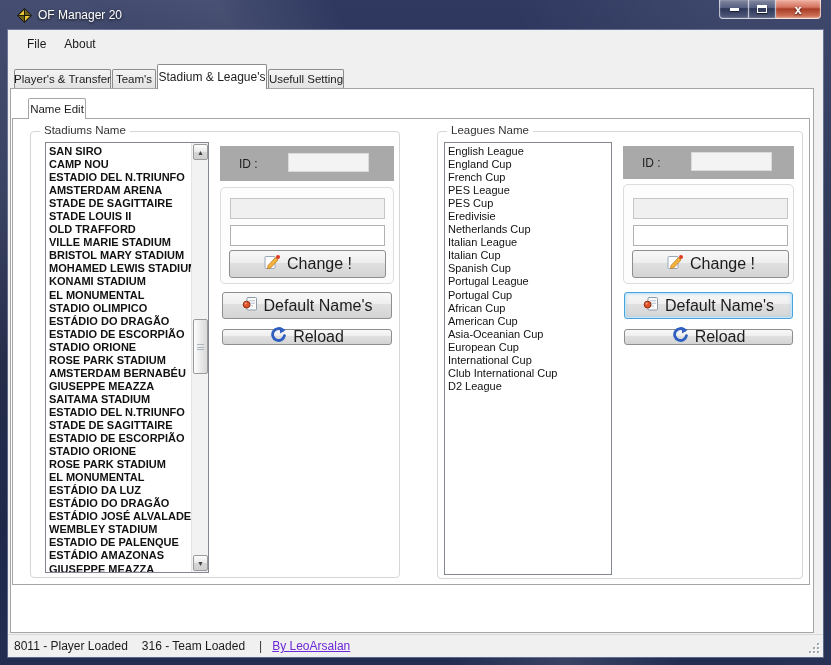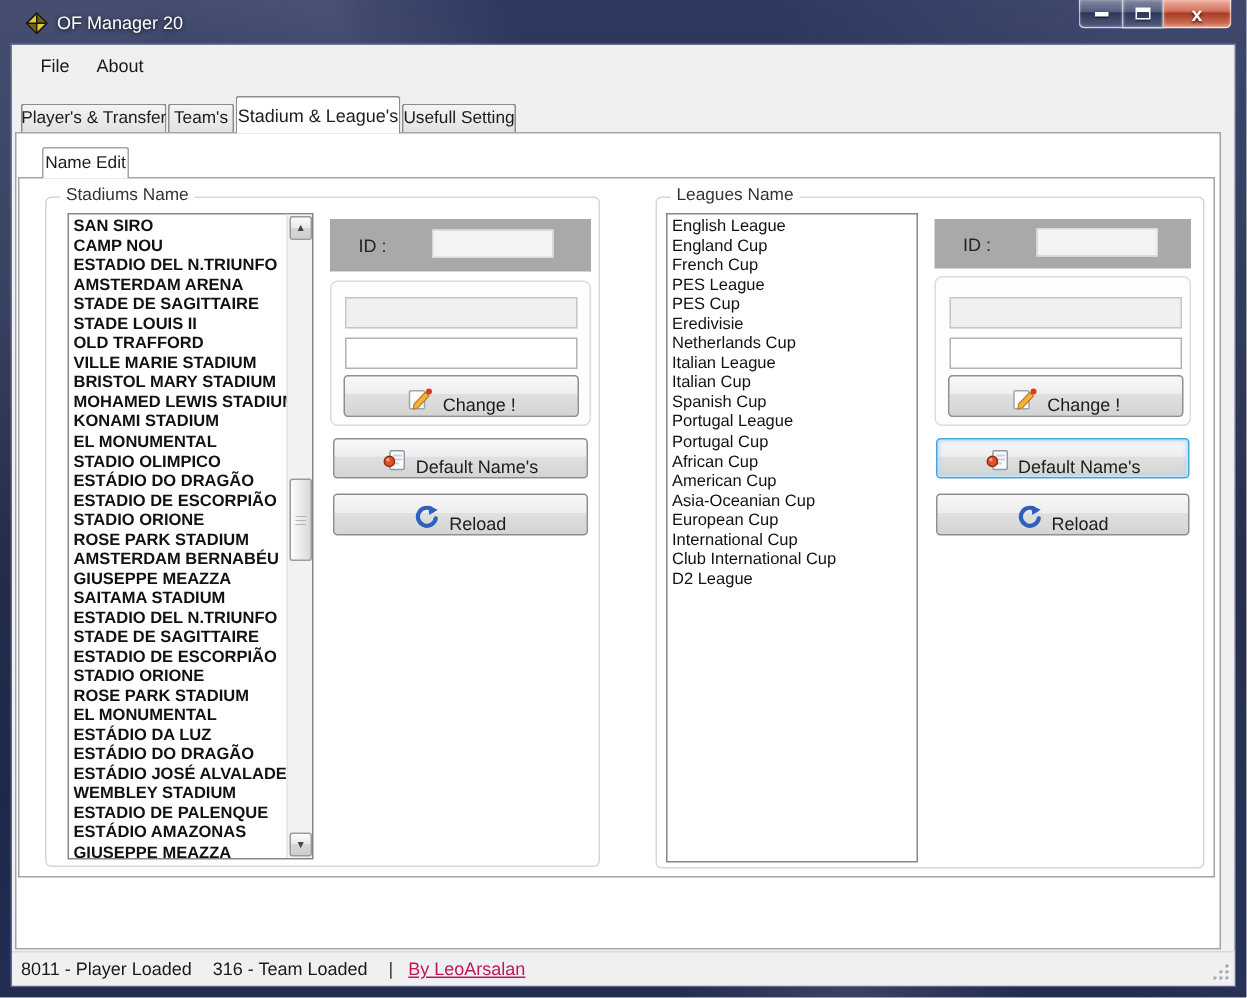--- a/index.html
+++ b/index.html
@@ -128,44 +128,44 @@
     position:absolute; left:9px; width:155px; height:21px; font-size:11px; padding:0 3px;
     font-family:"Liberation Sans", sans-serif;
   }
   .txt.ro { top:10px; background:#f0f0f0; border:1px solid #c6c6c6; }
   .txt.rw { top:37px; background:#ffffff; border:1px solid #b2b2b2; }
   .edp-right .txt.ro { top:13px; } .edp-right .txt.rw { top:40px; }
 
   .btn {
     border:1px solid #8e8e8e; border-radius:3px;
     background:linear-gradient(#f8f8f8, #eeeeee 45%, #e0e0e0 46%, #d4d4d4);
-    font-size:12px; color:#1c1c1c; display:flex; align-items:flex-end; justify-content:center; gap:6px;
+    font-size:16px; color:#1c1c1c; display:flex; align-items:center; justify-content:center; gap:6px;
     cursor:default; font-family:"Liberation Sans", sans-serif;
   }
   .btn-change { position:absolute; left:8px; top:62px; width:157px; height:28px; }
   .edp-right .btn-change { top:65px; }
   .btn-default { position:absolute; left:191px; top:160px; width:170px; height:27px; }
-  .btn-reload  { position:absolute; left:191px; top:197px; width:170px; height:28px; }
+  .btn-reload  { position:absolute; left:191px; top:197px; width:170px; height:16px; }
   .gb-right .btn-default { left:186px; width:169px; }
   .gb-right .btn-reload  { left:186px; width:169px; }
   .btn.focused {
     border:1px solid #49a2dc; box-shadow:inset 0 0 0 1px #c4e6f8, inset 0 0 4px #9ed4f2;
   }
 
   .btn-accept { position:absolute; left:652px; top:562px; width:156px; height:32px; z-index:4; }
 
   
   .statusbar {
     position:absolute; left:0; top:604px; width:815px; height:23px;
     background:#f0f0f0; border-top:1px solid #d9d9d9;
     display:flex; align-items:center; padding-left:6px; font-size:12px; color:#1a1a1a;
   }
   .sb-seg { margin-right:14px; white-space:pre; }
   .sb-sep { margin-right:10px; color:#333; }
-  .sb-link { color:#be185d; text-decoration:underline; }
+  .sb-link { color:#6d28d9; text-decoration:underline; }
   .grip { position:absolute; right:3px; bottom:3px; width:12px; height:12px; }
   .grip i {
     position:absolute; width:2px; height:2px; background:#9fa8b1; box-shadow:1px 1px 0 #fdfdfd;
   }
   .grip i:nth-child(1){ right:1px; bottom:9px; }
   .grip i:nth-child(2){ right:5px; bottom:5px; }
   .grip i:nth-child(3){ right:1px; bottom:5px; }
   .grip i:nth-child(4){ right:9px; bottom:1px; }
   .grip i:nth-child(5){ right:5px; bottom:1px; }
   .grip i:nth-child(6){ right:1px; bottom:1px; }

